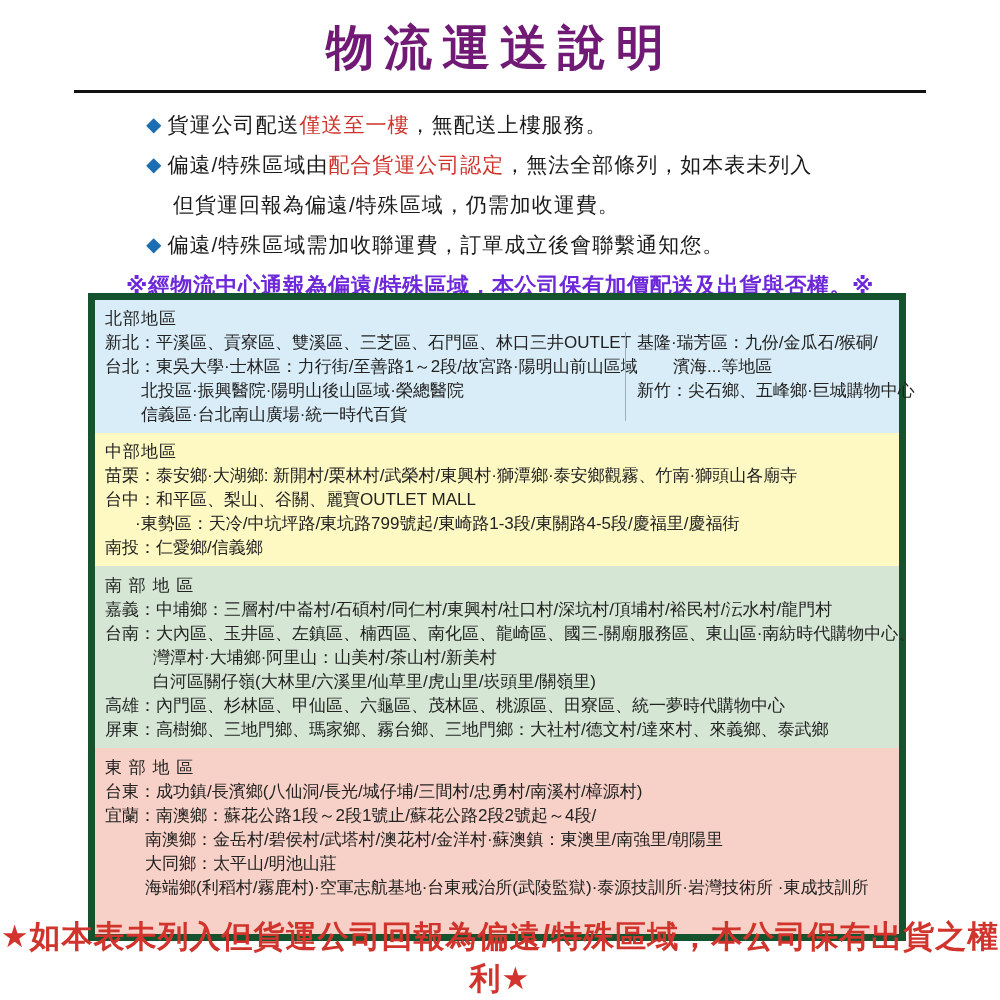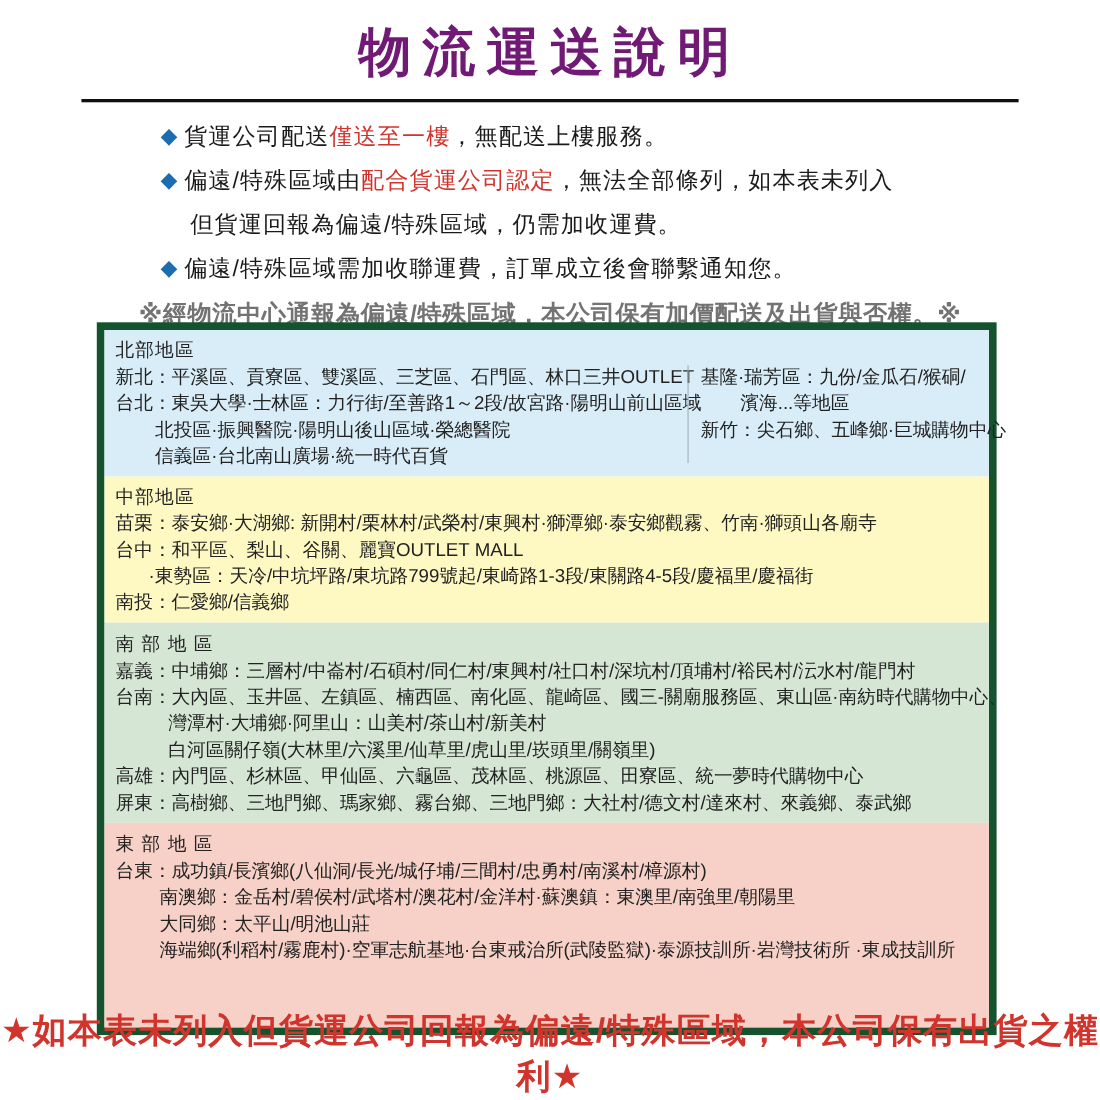--- a/index.html
+++ b/index.html
@@ -15,21 +15,21 @@
   .title-rule{
     width:852px;height:0;border-top:3px solid #111;margin:10px auto 0 auto;
   }
   .notes{margin:18px 0 0 146px;font-size:21px;color:#1a1a1a;}
   .note-line{display:flex;align-items:flex-start;margin-bottom:13px;letter-spacing:1px;}
   .diamond{color:#1b6cb0;font-size:20px;margin-right:5px;line-height:27px;}
   .note-text{line-height:27px;}
   .red{color:#d0342c;}
   .note-cont{margin:4px 0 13px 27px;line-height:27px;letter-spacing:1px;}
   .warning{
-    text-align:center;color:#737373;font-weight:bold;font-size:22px;
+    text-align:center;color:#6d28d9;font-weight:bold;font-size:22px;
     margin-top:8px;letter-spacing:0.5px;
   }
   .region-box{
     position:absolute;left:88px;top:293px;width:818px;
     border:7px solid #14532d;box-sizing:border-box;font-size:17px;color:#222;
   }
   .sec{line-height:24px;box-sizing:border-box;}
   .sec .ln{white-space:nowrap;}
   .sec-north{background:#d9edf8;position:relative;display:flex;min-height:126px;}
   .north-left{width:528px;padding:7px 0 6px 10px;box-sizing:border-box;}
@@ -108,20 +108,21 @@
       <div class="ln">台南：大內區、玉井區、左鎮區、楠西區、南化區、龍崎區、國三-關廟服務區、東山區·南紡時代購物中心、</div>
       <div class="ln ind-48">灣潭村·大埔鄉·阿里山：山美村/茶山村/新美村</div>
       <div class="ln ind-48">白河區關仔嶺(大林里/六溪里/仙草里/虎山里/崁頭里/關嶺里)</div>
       <div class="ln">高雄：內門區、杉林區、甲仙區、六龜區、茂林區、桃源區、田寮區、統一夢時代購物中心</div>
       <div class="ln">屏東：高樹鄉、三地門鄉、瑪家鄉、霧台鄉、三地門鄉：大社村/德文村/達來村、來義鄉、泰武鄉</div>
     </div>
 
     <div class="sec sec-east">
       <div class="ln hdr-spaced">東 部 地 區</div>
       <div class="ln">台東：成功鎮/長濱鄉(八仙洞/長光/城仔埔/三間村/忠勇村/南溪村/樟源村)</div>
+      <div class="ln">宜蘭：南澳鄉：蘇花公路1段～2段1號止/蘇花公路2段2號起～4段/</div>
       <div class="ln ind-40">南澳鄉：金岳村/碧侯村/武塔村/澳花村/金洋村·蘇澳鎮：東澳里/南強里/朝陽里</div>
       <div class="ln ind-40">大同鄉：太平山/明池山莊</div>
       <div class="ln ind-40">海端鄉(利稻村/霧鹿村)·空軍志航基地·台東戒治所(武陵監獄)·泰源技訓所·岩灣技術所 ·東成技訓所</div>
     </div>
 
   </div>
 
   <div class="footer">★如本表未列入但貨運公司回報為偏遠/特殊區域，本公司保有出貨之權利★</div>
 
 </div>

